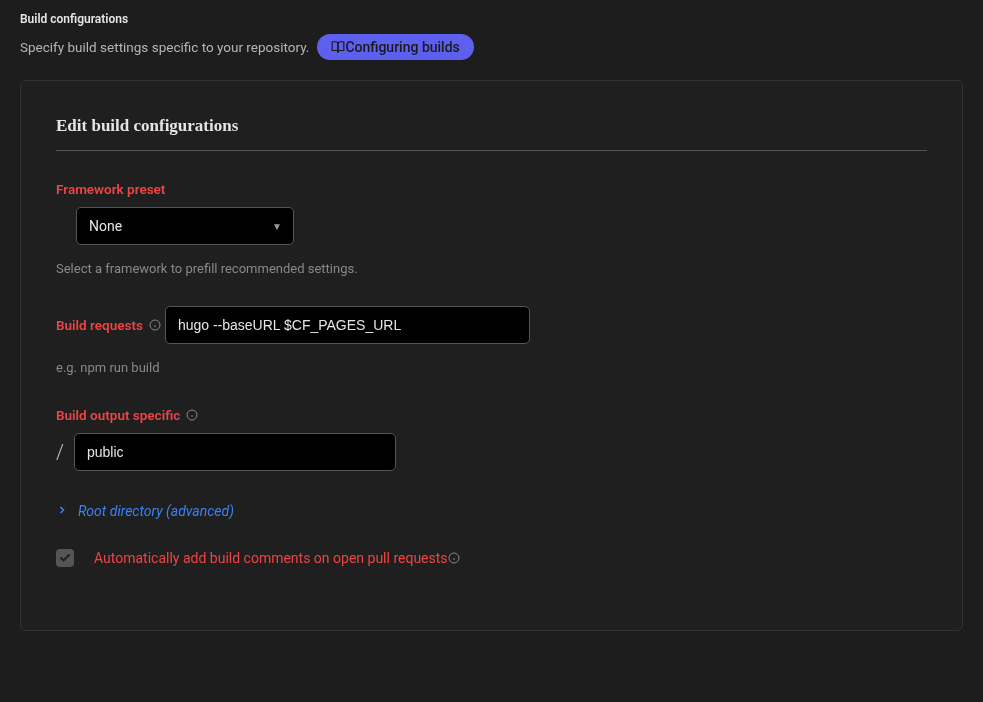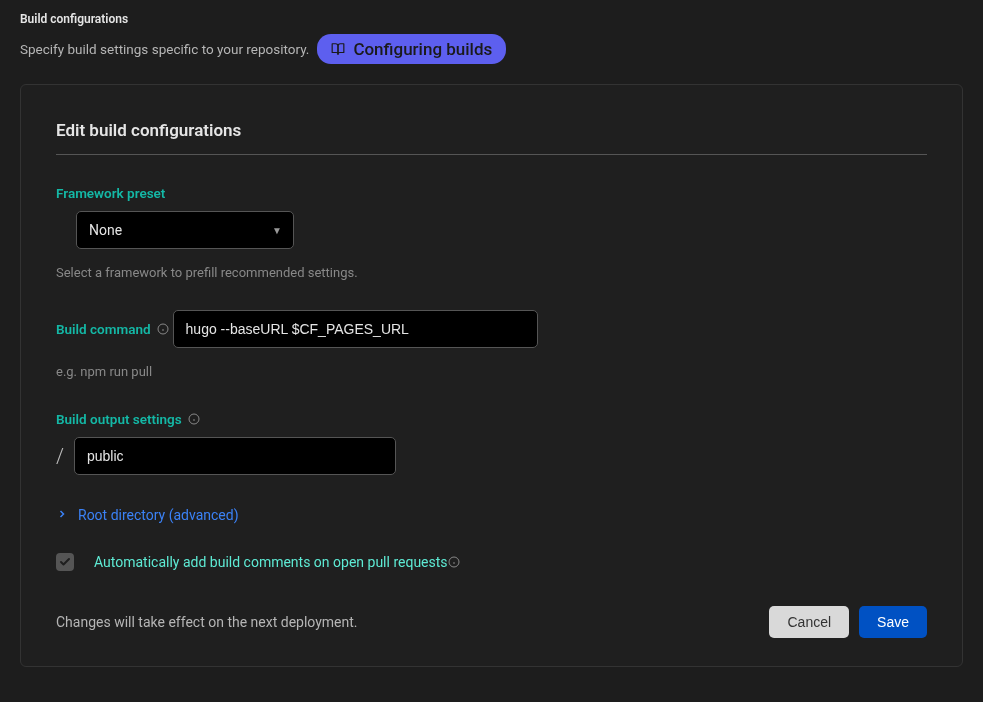--- a/index.html
+++ b/index.html
@@ -33,26 +33,25 @@
     
     .subtitle {
       font-size: 13.5px;
       color: #b5b5b5;
       text-align: right;
     }
     
     .badge {
       display: inline-flex;
       align-items: center;
-      gap: 8px;
       background-color: #5d5fef;
       color: #1a1a1a;
       padding: 5px 14px;
       border-radius: 14px;
-      font-size: 17px;
+      font-size: 14px;
       font-weight: 500;
     }
     
     .badge-icon {
       display: inline-flex;
       align-items: center;
     }
     
     .panel {
       background-color: #1f1f1f;
@@ -61,33 +60,34 @@
       padding: 35px 35px 28px 35px;
     }
     
     .panel-title {
       font-size: 17px;
       font-weight: 600;
       color: #e5e5e5;
       padding-bottom: 14px;
       border-bottom: 1px solid #555;
       margin-bottom: 28px;
+      font-family: Liberation Serif, serif;
     }
     
     .form-group {
       margin-bottom: 30px;
     }
     
     .form-label {
       display: inline-flex;
       align-items: center;
       gap: 6px;
       font-size: 13.5px;
       font-weight: 600;
-      color: #14b8a6;
+      color: #ef4444;
       margin-bottom: 10px;
     }
     
     .info-icon {
       display: inline-flex;
       color: #888;
     }
     
     .select-box {
       position: relative;
@@ -150,20 +150,21 @@
     }
     
     .advanced-toggle {
       display: inline-flex;
       align-items: center;
       gap: 10px;
       color: #3b82f6;
       font-size: 14px;
       cursor: pointer;
       margin-bottom: 30px;
+      font-style: italic;
     }
     
     .checkbox-row {
       display: flex;
       align-items: center;
       gap: 20px;
       margin-bottom: 35px;
     }
     
     .checkbox {
@@ -174,21 +175,21 @@
       display: flex;
       align-items: center;
       justify-content: center;
       cursor: pointer;
     }
     
     .checkbox-label {
       display: inline-flex;
       align-items: center;
       font-size: 14px;
-      color: #5eead4;
+      color: #ef4444;
     }
     
     .footer-row {
       display: flex;
       justify-content: space-between;
       align-items: center;
     }
     
     .footer-text {
       font-size: 14px;
@@ -244,36 +245,36 @@
     <div class="form-label">Framework preset</div>
     <div class="select-box">
       <div class="select">None</div>
       <span class="select-arrow">▼</span>
     </div>
     <div class="help-text">Select a framework to prefill recommended settings.</div>
   </div>
   
   <div class="form-group">
     <div class="form-label">
-      <span>Build command</span>
+      <span>Build requests</span>
       <span class="info-icon">
         <svg width="12" height="12" viewBox="0 0 24 24" fill="none" stroke="currentColor" stroke-width="2">
           <circle cx="12" cy="12" r="10"></circle>
           <line x1="12" y1="16" x2="12" y2="12"></line>
           <line x1="12" y1="8" x2="12.01" y2="8"></line>
         </svg>
       </span>
     </div>
     <input type="text" class="text-input" value="hugo --baseURL $CF_PAGES_URL" style="">
-    <div class="help-text">e.g. npm run pull</div>
+    <div class="help-text">e.g. npm run build</div>
   </div>
   
   <div class="form-group">
     <div class="form-label">
-      <span>Build output settings</span>
+      <span>Build output specific</span>
       <span class="info-icon">
         <svg width="12" height="12" viewBox="0 0 24 24" fill="none" stroke="currentColor" stroke-width="2">
           <circle cx="12" cy="12" r="10"></circle>
           <line x1="12" y1="16" x2="12" y2="12"></line>
           <line x1="12" y1="8" x2="12.01" y2="8"></line>
         </svg>
       </span>
     </div>
     <div class="input-row">
       <span class="slash">/</span>
@@ -301,20 +302,13 @@
       <span class="info-icon">
         <svg width="12" height="12" viewBox="0 0 24 24" fill="none" stroke="currentColor" stroke-width="2">
           <circle cx="12" cy="12" r="10"></circle>
           <line x1="12" y1="16" x2="12" y2="12"></line>
           <line x1="12" y1="8" x2="12.01" y2="8"></line>
         </svg>
       </span>
     </span>
   </div>
   
-  <div class="footer-row">
-    <span class="footer-text">Changes will take effect on the next deployment.</span>
-    <div class="button-group">
-      <button class="btn btn-cancel">Cancel</button>
-      <button class="btn btn-save">Save</button>
-    </div>
-  </div>
 </div>
 
 </body></html>

